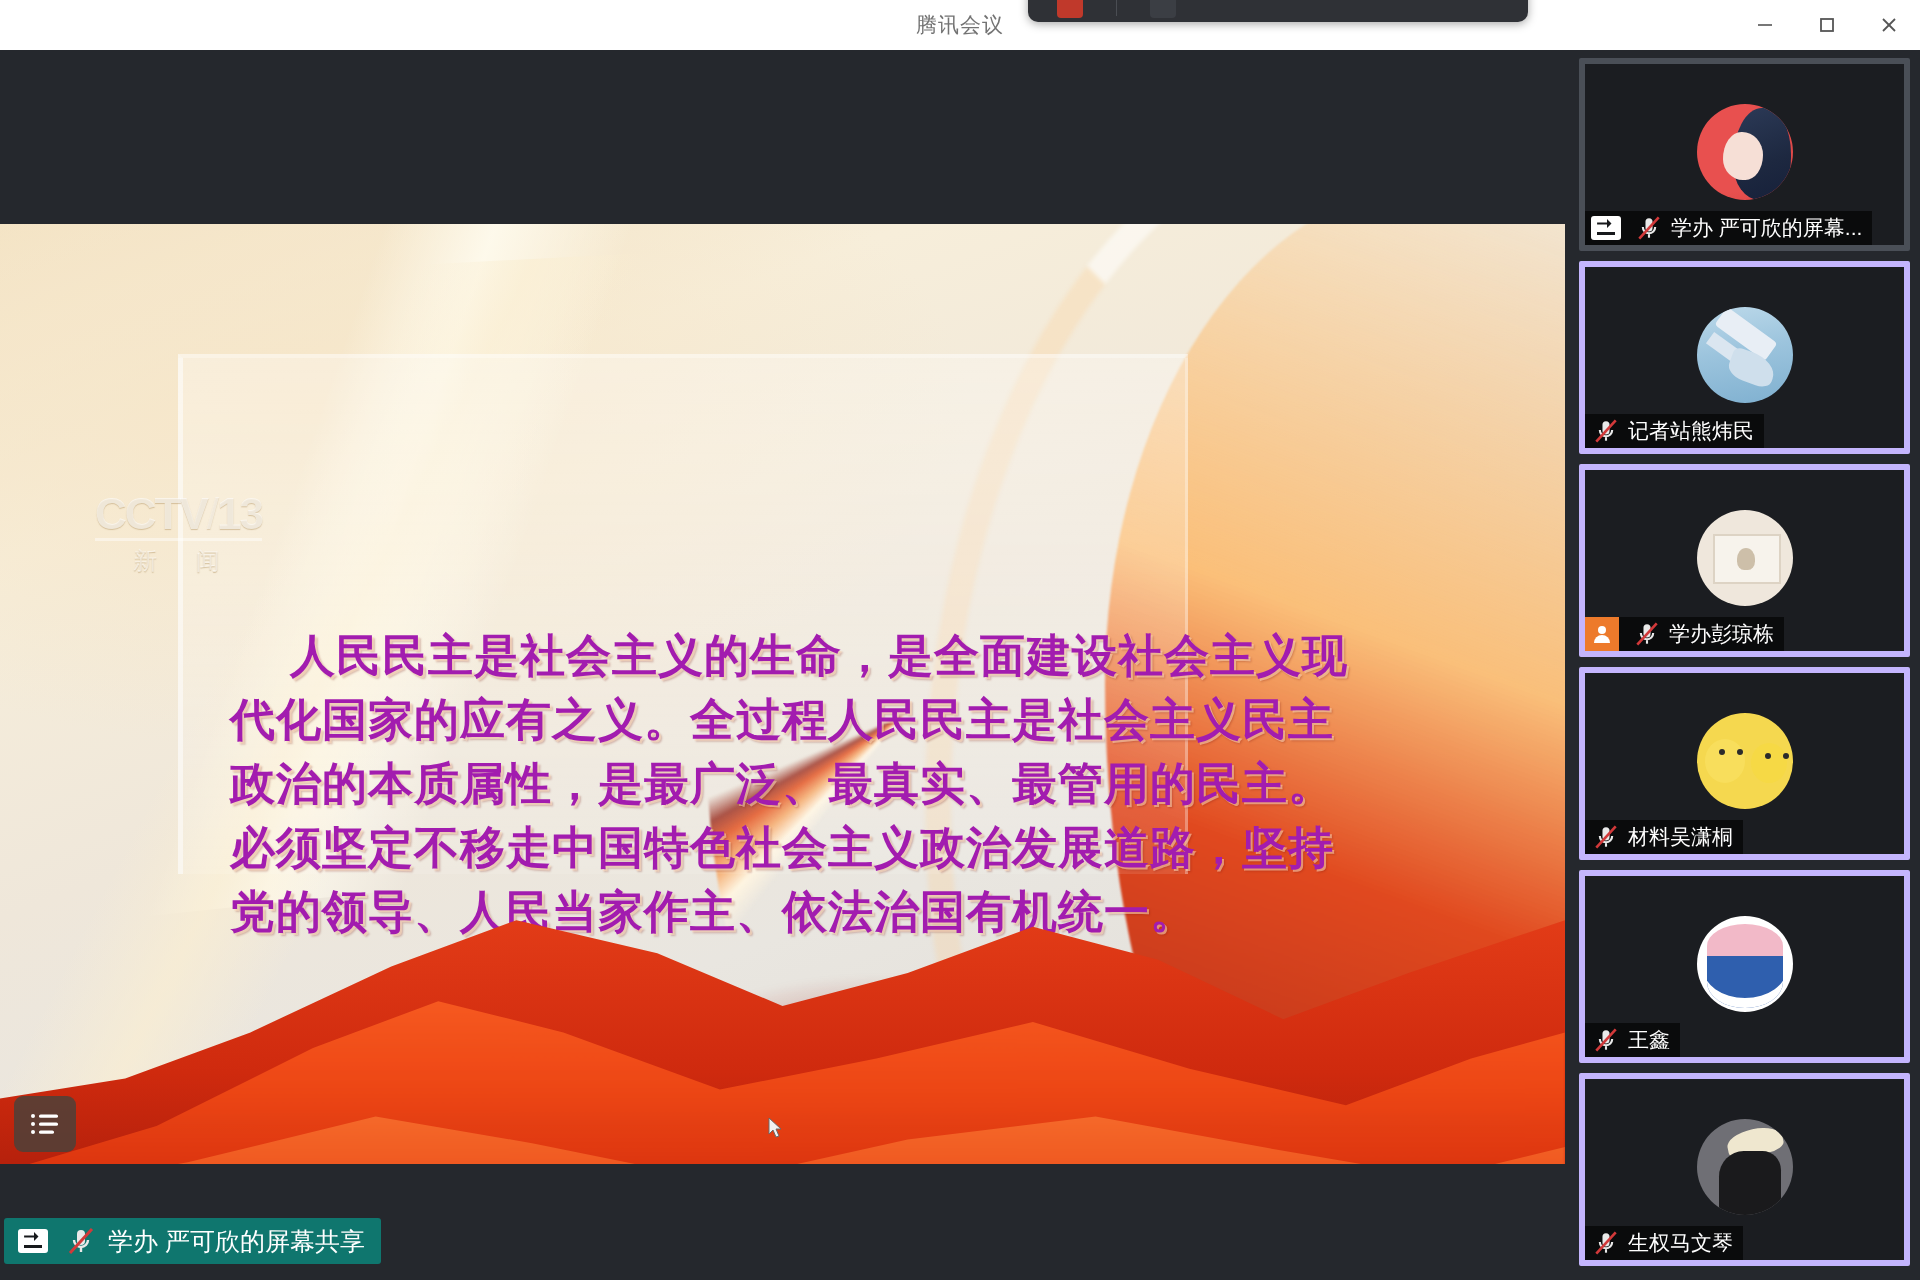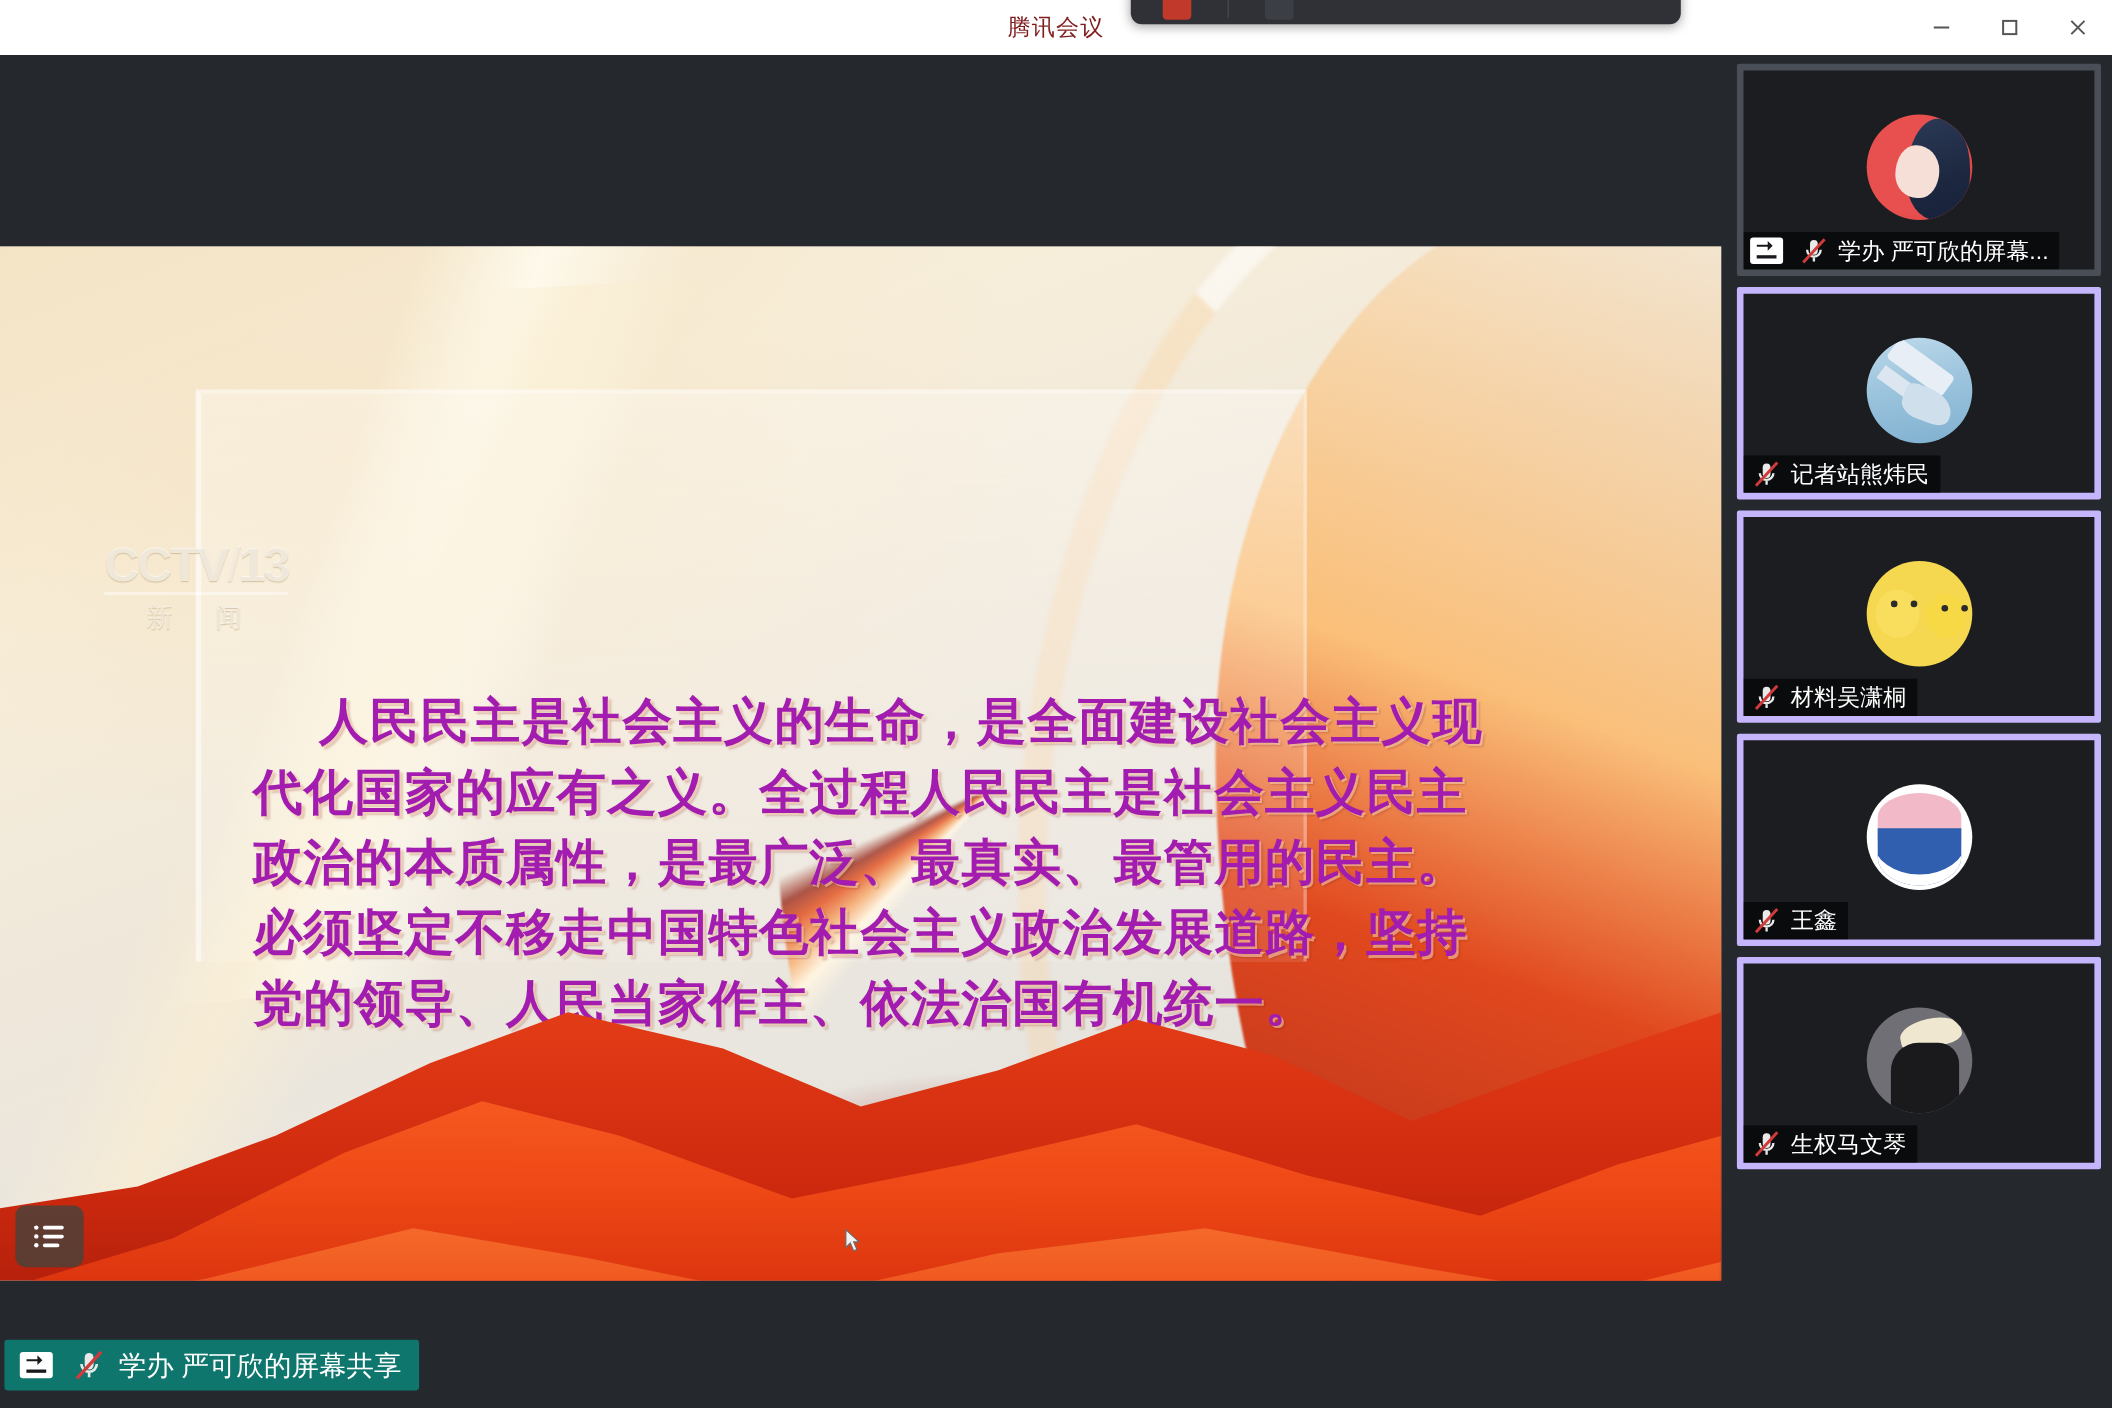--- a/index.html
+++ b/index.html
@@ -7,21 +7,21 @@
              font-family:"Liberation Sans","DejaVu Sans",sans-serif; }
 
   #app{ position:relative; width:1920px; height:1280px; background:#ffffff; }
 
   
   .titlebar{
     position:absolute; left:0; top:0; width:1920px; height:50px;
     background:#ffffff; display:flex; align-items:center; justify-content:center;
   }
   .titlebar .title{
-    font-size:21px; color:#7f1d1d; letter-spacing:1px;
+    font-size:21px; color:#737373; letter-spacing:1px;
   }
   .wincontrols{
     position:absolute; right:0; top:0; height:50px; display:flex; align-items:center;
   }
   .wcbtn{
     width:62px; height:50px; display:flex; align-items:center; justify-content:center;
     cursor:pointer;
   }
   .wcbtn svg{ display:block; }
 
@@ -387,20 +387,38 @@
           <svg class="mic-off" width="30" height="30" viewBox="0 0 34 34">
             <path d="M17,6 a4,4 0 0 1 4,4 v7 a4,4 0 0 1 -8,0 v-7 a4,4 0 0 1 4,-4 z" fill="#e9e9e9"></path>
             <path d="M10,16 a7,7 0 0 0 14,0" fill="none" stroke="#e9e9e9" stroke-width="2.4"></path>
             <line x1="17" y1="24" x2="17" y2="28" stroke="#e9e9e9" stroke-width="2.4"></line>
             <line x1="6" y1="29" x2="28" y2="5" stroke="#d2393a" stroke-width="3"></line>
           </svg>
           <span class="name-txt">记者站熊炜民</span>
         </div>
       </div>
 
+      <div class="tile">
+        <div class="avatar av3"></div>
+        <div class="namebar" style="width: auto;">
+          <div class="host-badge">
+            <svg width="22" height="22" viewBox="0 0 22 22">
+              <circle cx="11" cy="7" r="4" fill="#fff"></circle>
+              <path d="M3,20 a8,8 0 0 1 16,0 z" fill="#fff"></path>
+            </svg>
+          </div>
+          <svg class="mic-off" width="30" height="30" viewBox="0 0 34 34">
+            <path d="M17,6 a4,4 0 0 1 4,4 v7 a4,4 0 0 1 -8,0 v-7 a4,4 0 0 1 4,-4 z" fill="#e9e9e9"></path>
+            <path d="M10,16 a7,7 0 0 0 14,0" fill="none" stroke="#e9e9e9" stroke-width="2.4"></path>
+            <line x1="17" y1="24" x2="17" y2="28" stroke="#e9e9e9" stroke-width="2.4"></line>
+            <line x1="6" y1="29" x2="28" y2="5" stroke="#d2393a" stroke-width="3"></line>
+          </svg>
+          <span class="name-txt">学办彭琼栋</span>
+        </div>
+      </div>
 
       <div class="tile">
         <div class="avatar av4"></div>
         <div class="namebar" style="width: auto;">
           <svg class="mic-off" width="30" height="30" viewBox="0 0 34 34">
             <path d="M17,6 a4,4 0 0 1 4,4 v7 a4,4 0 0 1 -8,0 v-7 a4,4 0 0 1 4,-4 z" fill="#e9e9e9"></path>
             <path d="M10,16 a7,7 0 0 0 14,0" fill="none" stroke="#e9e9e9" stroke-width="2.4"></path>
             <line x1="17" y1="24" x2="17" y2="28" stroke="#e9e9e9" stroke-width="2.4"></line>
             <line x1="6" y1="29" x2="28" y2="5" stroke="#d2393a" stroke-width="3"></line>
           </svg>

